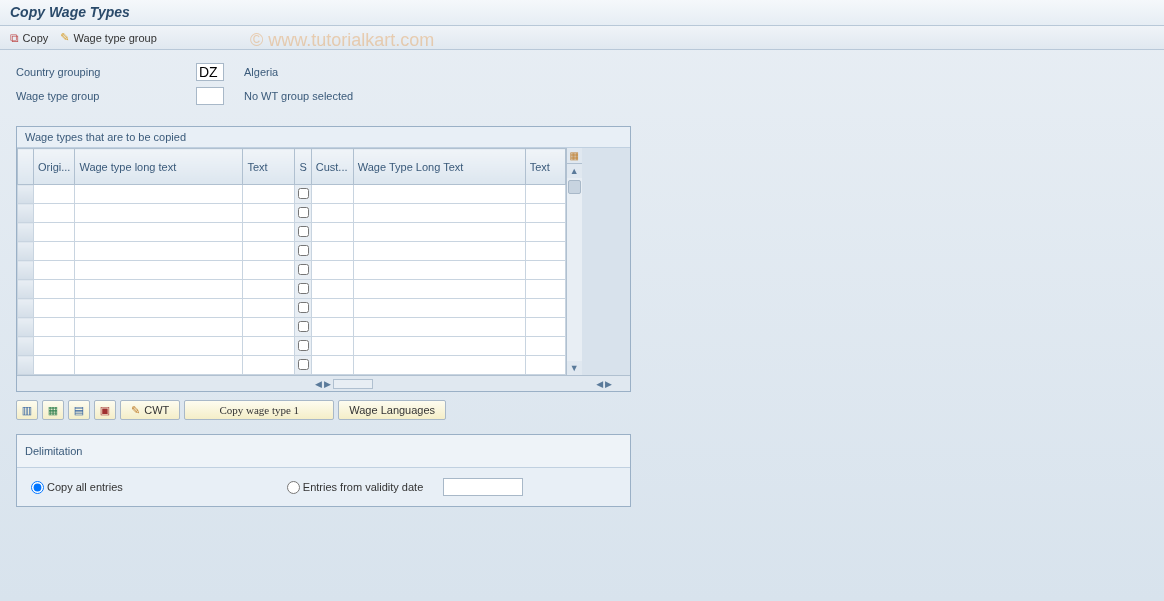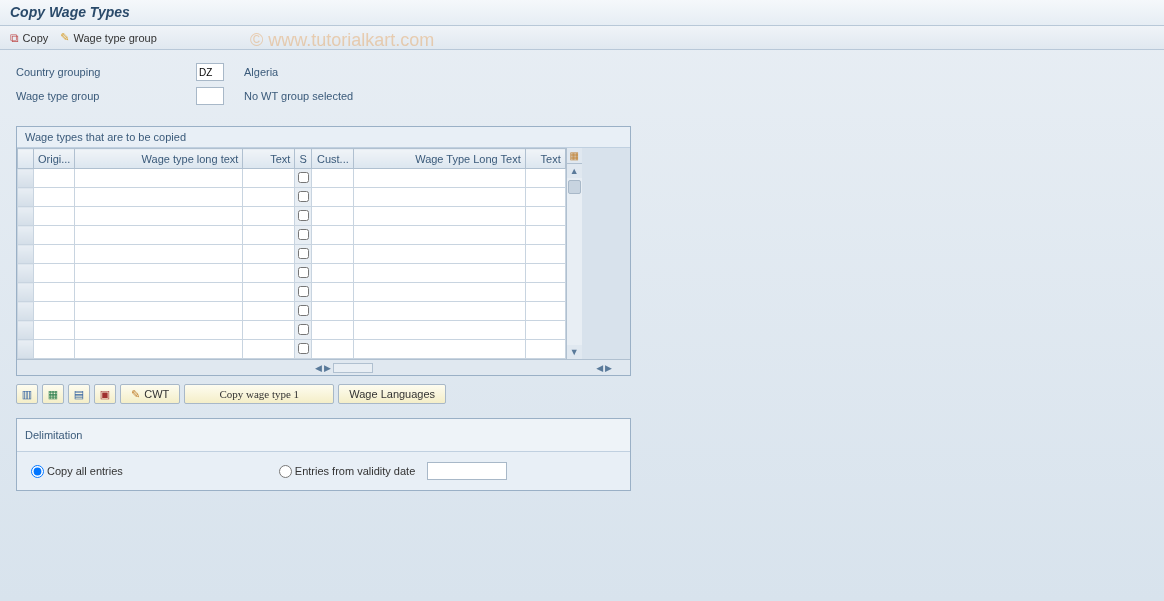--- a/index.html
+++ b/index.html
@@ -62,21 +62,21 @@
     }
     .form-label {
       width: 180px;
       color: #3a5a7a;
     }
     .form-input {
       height: 18px;
       border: 1px solid #a8b8c8;
       background: #fff;
       padding: 0 2px;
-      font-size: 10px;
+      font-size: 14px;
     }
     .form-input.small { width: 28px; }
     .form-value { margin-left: 20px; color: #3a5a7a; }
     .checkbox-row { display: flex; align-items: center; gap: 4px; }
     input[type="checkbox"] { width: 13px; height: 13px; }
     
     .table-panel {
       margin: 10px 16px 8px 16px;
       width: 615px;
       border: 1px solid #9ab0c6;
@@ -93,24 +93,24 @@
       background: #d8e2ec;
     }
     .grid {
       border-collapse: collapse;
       font-size: 11px;
     }
     .grid th {
       background: linear-gradient(to bottom, #f0f4f8, #dce6ef);
       border: 1px solid #b0c0d0;
       padding: 2px 4px;
-      text-align: right;
+      text-align: left;
       font-weight: normal;
       color: #3a5a7a;
-      height: 20px;
+      height: 36px;
       overflow: hidden;
       white-space: nowrap;
     }
     .grid td {
       border: 1px solid #c8d4e0;
       background: #fff;
       height: 19px;
       padding: 0;
     }
     .grid td.row-sel {
@@ -206,21 +206,21 @@
     .groupbox-title {
       padding: 10px 8px;
       color: #3a5a7a;
       border-bottom: 1px solid #c0d0e0;
       background: #eef3f8;
     }
     .groupbox-content {
       padding: 10px 14px;
       display: flex;
       align-items: center;
-      gap: 6px;
+      gap: 14px;
     }
     .radio-group { display: flex; align-items: center; gap: 3px; }
     .radio-group.second { margin-left: 150px; }
     .date-input {
       width: 80px;
       height: 18px;
       border: 1px solid #a8b8c8;
       background: #fff;
       margin-left: 6px;
     }

